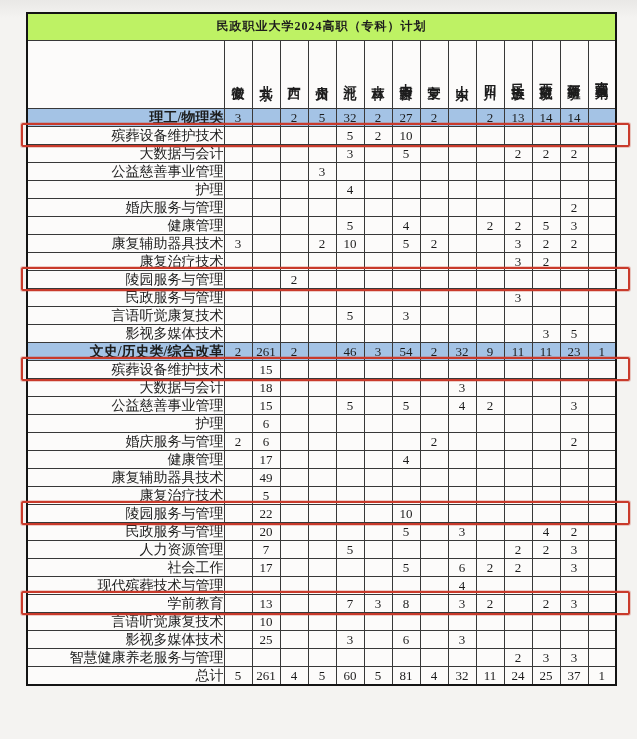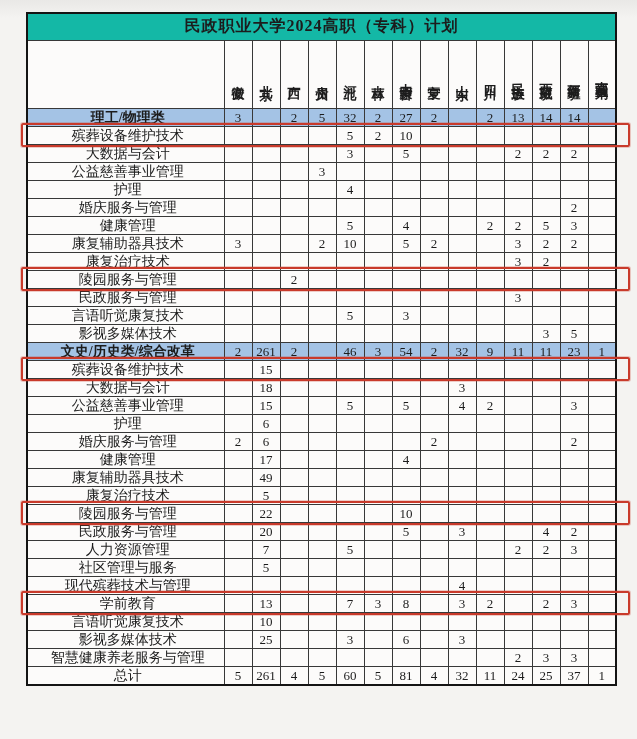--- a/index.html
+++ b/index.html
@@ -24,45 +24,45 @@
     table-layout: fixed;
     background: #fcfbfa;
     border: 2px solid #141414;
   }
   table.plan th, table.plan td {
     border: 1px solid #383838;
     overflow: hidden;
   }
   .title-cell {
     height: 27px;
-    font-size: 16px;
+    font-size: 12px;
     font-weight: bold;
     text-align: center;
     letter-spacing: 1px;
-    background: #14b8a6;
+    background: #bef264;
   }
   .col-head {
     height: 68px;
     text-align: center;
     vertical-align: middle;
     font-weight: 600;
     padding: 1px 0;
   }
   .vtext {
     writing-mode: vertical-rl;
     text-orientation: upright;
     font-size: 13px;
     line-height: 1;
     letter-spacing: 2px;
     display: inline-block;
     max-height: 66px;
   }
   tbody td { height: 18px; font-size: 13px; }
   td.name-cell {
-    text-align: center;
+    text-align: right;
     padding: 0 0 0 4px;
     font-size: 14px;
     line-height: 17px;
     white-space: nowrap;
   }
   td.num-cell { text-align: center; line-height: 17px; }
   tr.section-row td { background: #a4c3e5; }
   tr.section-row td.name-cell { font-weight: bold; }
   .overlays { position: absolute; left: 0; top: 0; width: 100%; height: 100%; pointer-events: none; }
   .red-box {
@@ -538,34 +538,34 @@
             <td class="num-cell"></td>
             <td class="num-cell"></td>
             <td class="num-cell"></td>
             <td class="num-cell"></td>
             <td class="num-cell">2</td>
             <td class="num-cell">2</td>
             <td class="num-cell">3</td>
             <td class="num-cell"></td>
           </tr>
           <tr class="data-row">
-            <td class="name-cell">社区管理与服务</td>
-            <td class="num-cell"></td>
-            <td class="num-cell">5</td>
-            <td class="num-cell"></td>
-            <td class="num-cell"></td>
-            <td class="num-cell"></td>
-            <td class="num-cell"></td>
-            <td class="num-cell"></td>
-            <td class="num-cell"></td>
-            <td class="num-cell"></td>
-            <td class="num-cell"></td>
-            <td class="num-cell"></td>
-            <td class="num-cell"></td>
-            <td class="num-cell"></td>
+            <td class="name-cell">社会工作</td>
+            <td class="num-cell"></td>
+            <td class="num-cell">17</td>
+            <td class="num-cell"></td>
+            <td class="num-cell"></td>
+            <td class="num-cell"></td>
+            <td class="num-cell"></td>
+            <td class="num-cell">5</td>
+            <td class="num-cell"></td>
+            <td class="num-cell">6</td>
+            <td class="num-cell">2</td>
+            <td class="num-cell">2</td>
+            <td class="num-cell"></td>
+            <td class="num-cell">3</td>
             <td class="num-cell"></td>
           </tr>
           <tr class="data-row">
             <td class="name-cell">现代殡葬技术与管理</td>
             <td class="num-cell"></td>
             <td class="num-cell"></td>
             <td class="num-cell"></td>
             <td class="num-cell"></td>
             <td class="num-cell"></td>
             <td class="num-cell"></td>

